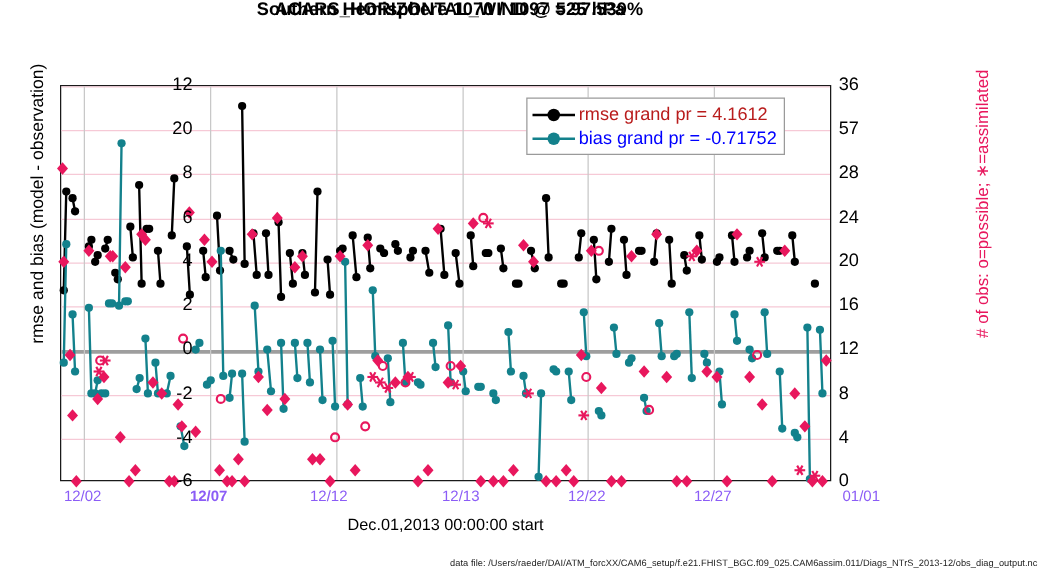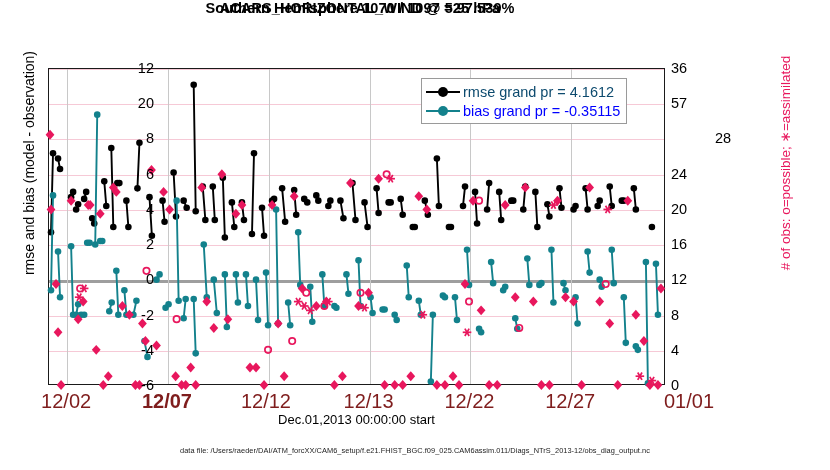--- a/index.html
+++ b/index.html
@@ -15,29 +15,29 @@
         border:1.4px solid #1a1a1a;box-sizing:border-box;}
   #grid{position:absolute;inset:0;overflow:hidden;}
   #series{position:absolute;inset:0;overflow:visible;}
 
   
   .ytickL{position:absolute;right:676px;width:36px;text-align:right;
           font-size:14.5px;color:#000;transform:translateY(-50%);}
   .ytickR{position:absolute;left:671px;width:34px;text-align:left;
           font-size:14.5px;color:#000000;transform:translateY(-50%);}
   .xtick{position:absolute;top:390px;width:80px;text-align:center;
-         font-size:20px;color:#7f1d1d;transform:translateX(-40px);}
+         font-size:12px;color:#8b5cf6;transform:translateX(-40px);}
 
   .ylabL{position:absolute;left:-131px;top:155px;width:320px;text-align:center;
          font-size:14px;color:#000;transform:rotate(-90deg);}
   .ylabR{position:absolute;left:620px;top:155px;width:330px;text-align:center;
          font-size:13.5px;color:#e8175d;transform:rotate(-90deg);}
   #xlabel{position:absolute;left:48px;top:412px;width:617px;text-align:center;
           font-size:13px;color:#000;}
-  #footer{position:absolute;left:0;top:446px;width:830px;text-align:center;
+  #footer{position:absolute;left:0;top:446px;width:830px;text-align:right;
           font-size:7.4px;color:#222;letter-spacing:.05px;}
 
   
   #legend{position:absolute;left:421px;top:78px;
           background:#fff;border:1px solid #9a9a9a;padding:3px 6px 3px 4px;}
   .lgrow{display:flex;align-items:center;height:19px;}
   .lgtxt{font-size:14.5px;color:#0000ff;white-space:nowrap;margin-left:3px;}
   .lgsw{width:34px;height:14px;position:relative;flex:none;}
   .lgsw i{position:absolute;left:0;top:6px;width:34px;height:2.6px;display:block;}
   .lgsw b{position:absolute;left:12px;top:2px;width:10px;height:10px;
@@ -571,51 +571,51 @@
 <div class="ylabR"># of obs: o=possible; ∗=assimilated</div>
 <div id="xlabel">Dec.01,2013 00:00:00 start</div>
 <div id="footer">data file: /Users/raeder/DAI/ATM_forcXX/CAM6_setup/f.e21.FHIST_BGC.f09_025.CAM6assim.011/Diags_NTrS_2013-12/obs_diag_output.nc</div>
 
 <div id="legend">
       <div class="lgrow">
         <span class="lgsw">
           <i style="background:#000000"></i>
           <b style="background:#000000"></b>
         </span>
-        <span class="lgtxt" style="color: #0c4a6e;">rmse grand pr = 4.1612</span>
+        <span class="lgtxt" style="color: #b91c1c;">rmse grand pr = 4.1612</span>
       </div>
       <div class="lgrow">
         <span class="lgsw">
           <i style="background:#13818c"></i>
           <b style="background:#13818c"></b>
         </span>
-        <span class="lgtxt" style="color: rgb(0, 0, 255);">bias grand pr = -0.35115</span>
+        <span class="lgtxt" style="color: rgb(0, 0, 255);">bias grand pr = -0.71752</span>
       </div>
     </div>
 
 <div class="ytickL" style="top: 68px;">12</div>
     <div class="ytickL" style="top: 103.222px;">20</div>
     <div class="ytickL" style="top: 138.444px;">8</div>
     <div class="ytickL" style="top: 173.667px;">6</div>
     <div class="ytickL" style="top: 208.889px;">4</div>
     <div class="ytickL" style="top: 244.111px;">2</div>
     <div class="ytickL" style="top: 279.333px;">0</div>
     <div class="ytickL" style="top: 314.556px;">-2</div>
     <div class="ytickL" style="top: 349.778px;">-4</div>
     <div class="ytickL" style="top: 385px;">-6</div>
     <div class="ytickR" style="top: 68px;">36</div>
     <div class="ytickR" style="top: 103.222px;">57</div>
-    <div class="ytickR" style="top: 138.444px; margin-left: 44px;">28</div>
+    <div class="ytickR" style="top: 138.444px;">28</div>
     <div class="ytickR" style="top: 173.667px;">24</div>
     <div class="ytickR" style="top: 208.889px;">20</div>
     <div class="ytickR" style="top: 244.111px;">16</div>
     <div class="ytickR" style="top: 279.333px;">12</div>
     <div class="ytickR" style="top: 314.556px;">8</div>
     <div class="ytickR" style="top: 349.778px;">4</div>
     <div class="ytickR" style="top: 385px;">0</div>
     <div class="xtick" style="left: 66.1471px;">12/02</div>
     <div class="xtick" style="left: 166.964px; font-weight: bold;">12/07</div>
-    <div class="xtick" style="left: 251px; text-align: right;">12/12</div>
+    <div class="xtick" style="left: 263px;">12/12</div>
     <div class="xtick" style="left: 368.598px;">12/13</div>
     <div class="xtick" style="left: 469.415px;">12/22</div>
     <div class="xtick" style="left: 570.232px;">12/27</div>
     <div class="xtick" style="left: 689px;">01/01</div>
 </div>
 
 </body></html>

